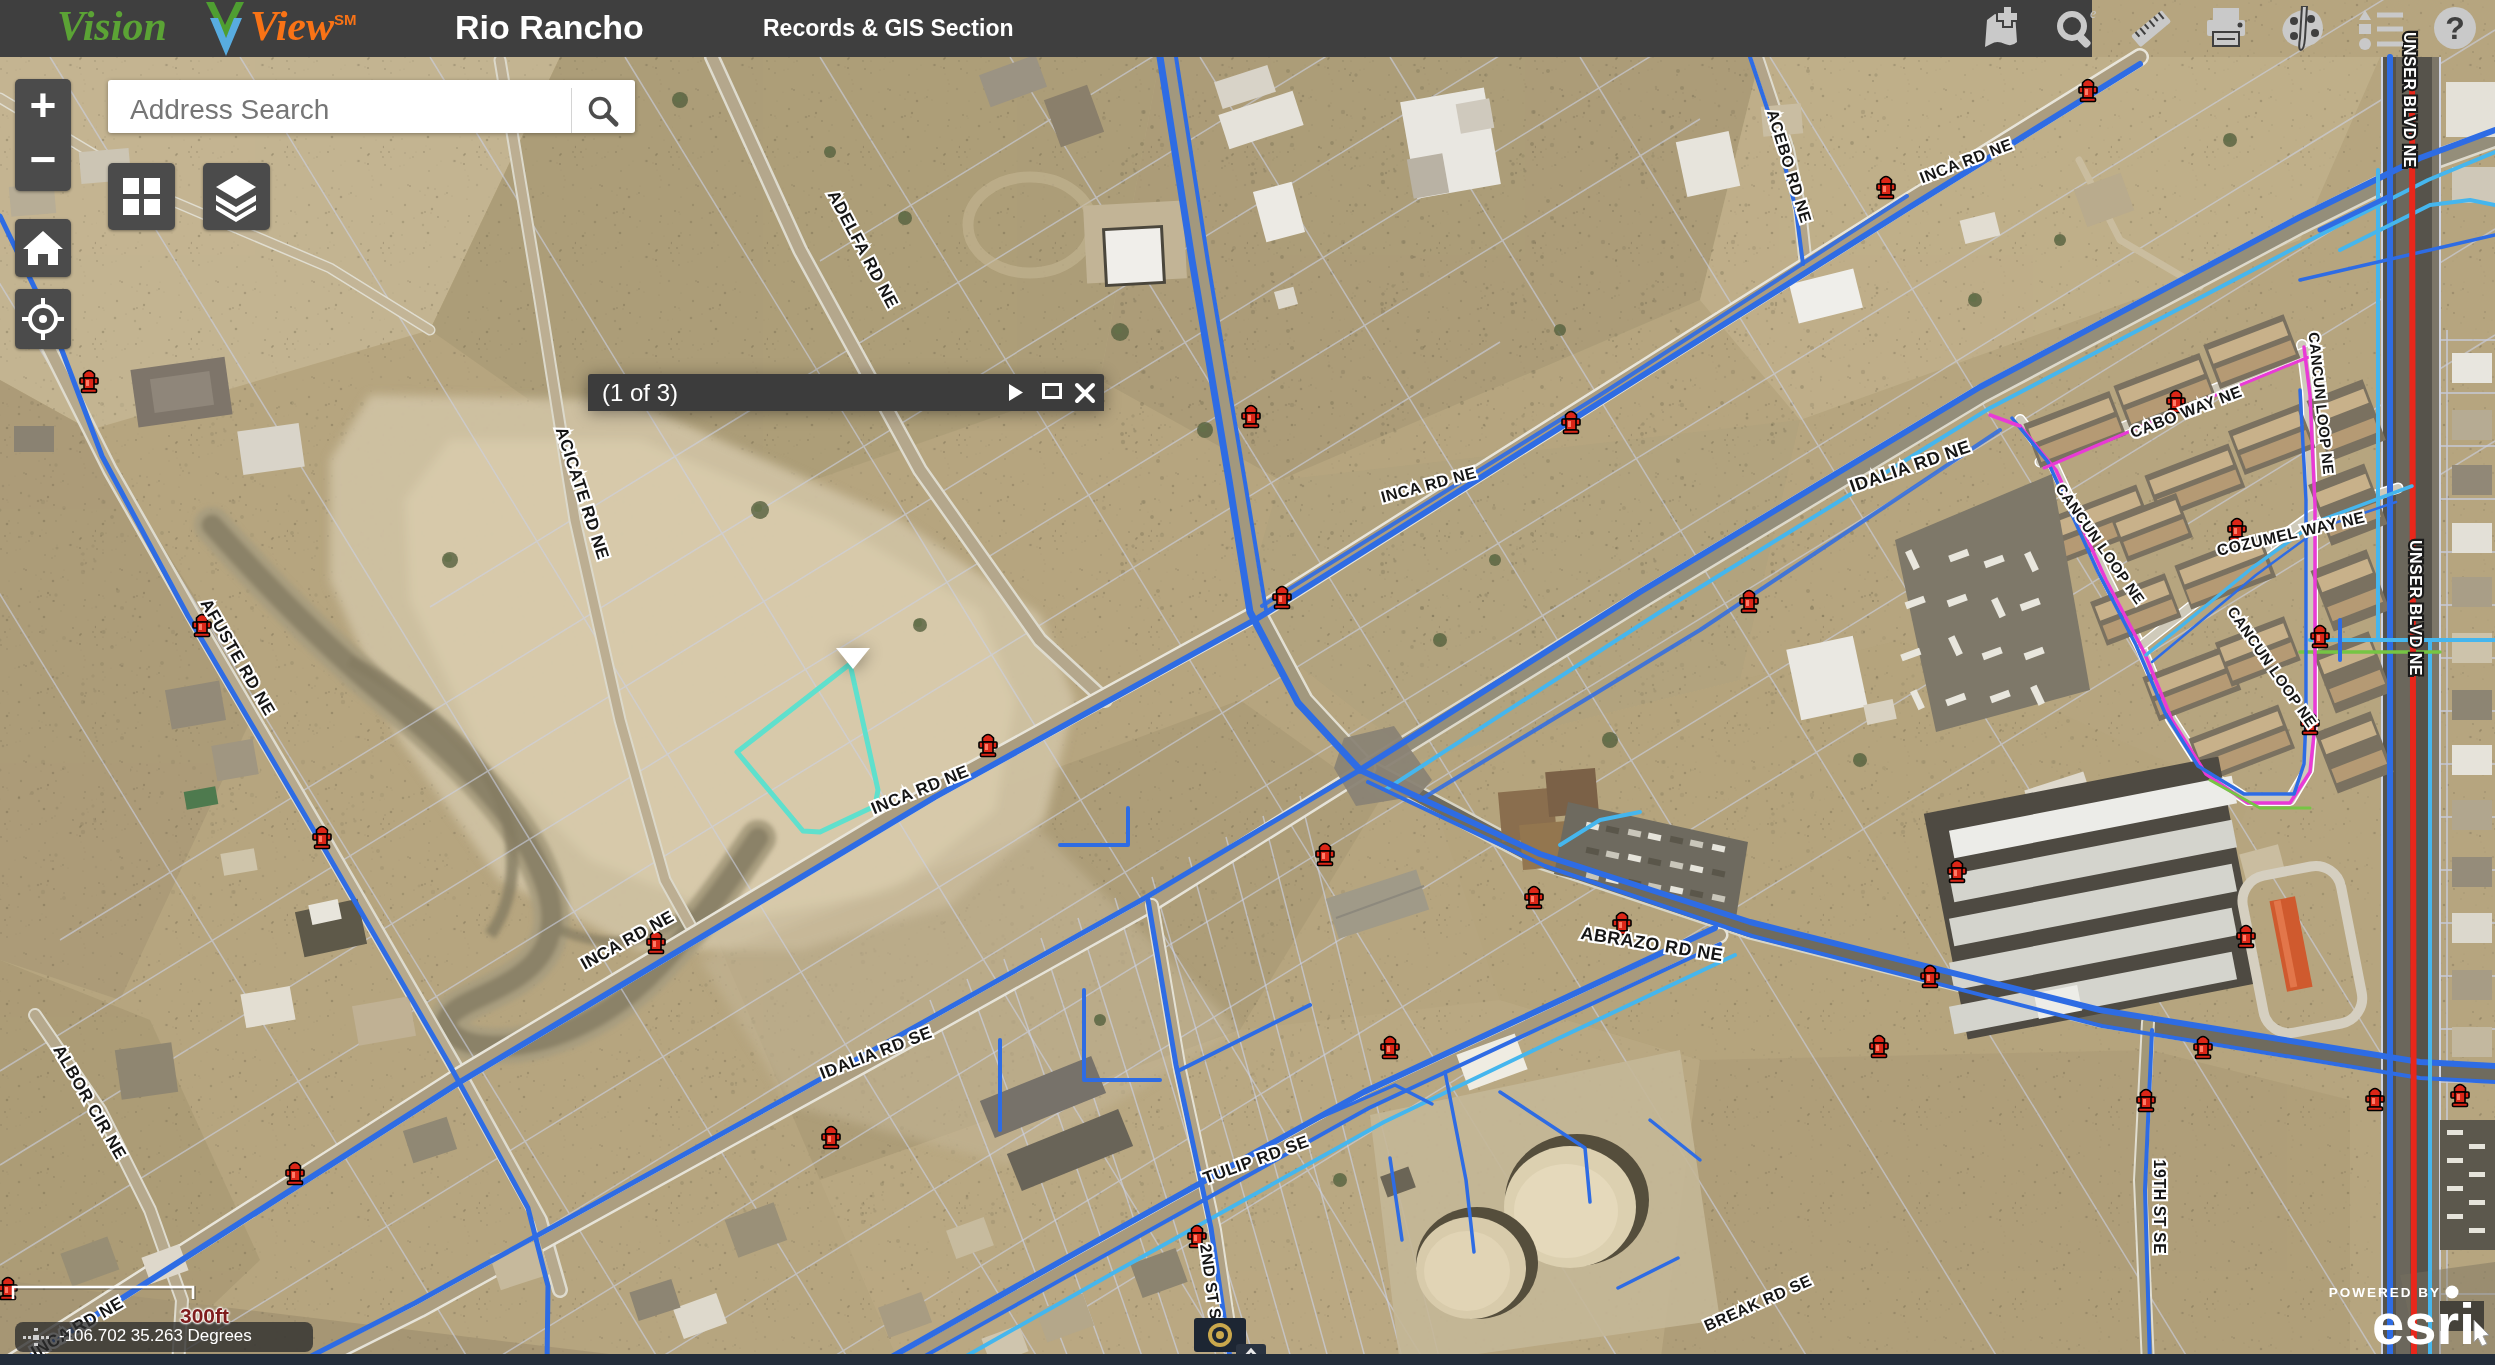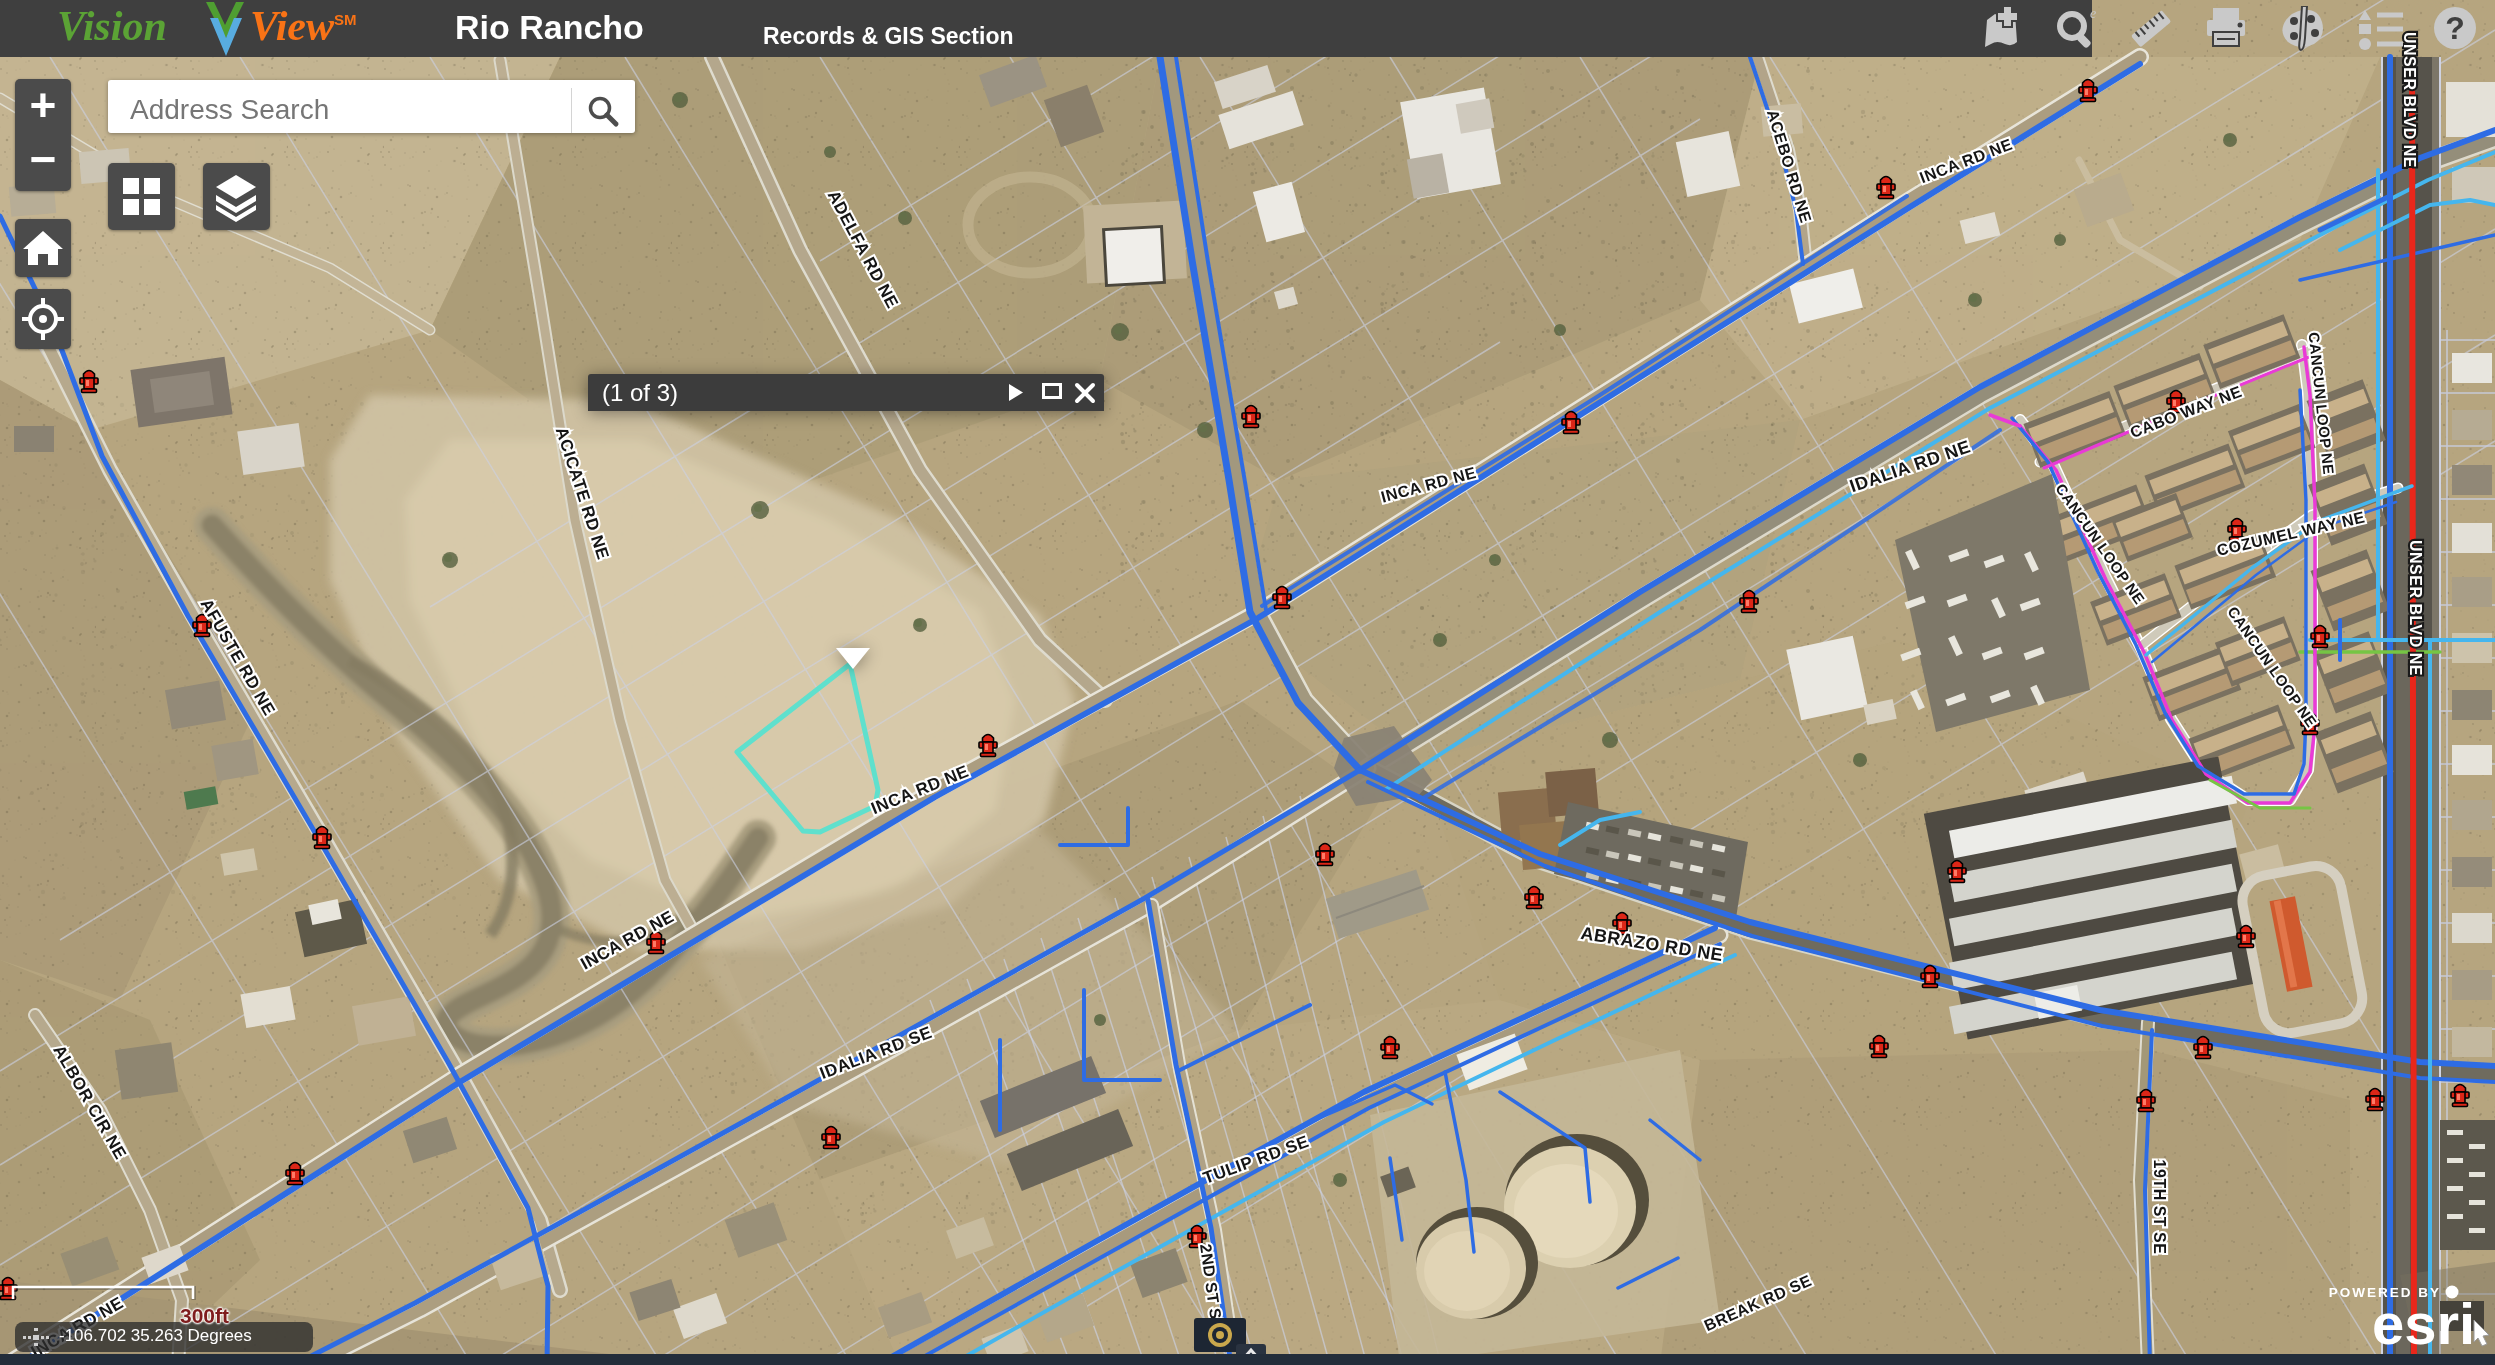--- a/index.html
+++ b/index.html
@@ -687,21 +687,21 @@
     <span style="color:#5ba335">Vision</span>
   </div>
   <div style="position:absolute;left:250px;top:2px;font-family:'Liberation Serif',serif;font-style:italic;font-weight:bold;font-size:42px;color:#f97316">View<span style="font-size:15px;vertical-align:super;font-style:normal;font-family:'Liberation Sans',sans-serif">SM</span></div>
 
   <svg class="ov" style="left:198px;top:0" width="56" height="58" viewBox="0 0 56 58">
     <path d="M8 2 L27 40 L46 2 L38 2 L27 25 L16 2 Z" fill="#4f9e31"></path>
     <path d="M12 18 L28 56 L44 18 L36 18 L28 38 L20 18 Z" fill="#58ace0"></path>
   </svg>
 
   <div style="position:absolute;left:455px;top:8px;color:#fff;font-size:34px;font-weight:bold">Rio Rancho</div>
-  <div style="position:absolute;left:763px;top:23px;color:#fff;font-size:23px;font-weight:bold">Records &amp; GIS Section</div>
+  <div style="position:absolute;left:763px;top:15px;color:#fff;font-size:23px;font-weight:bold">Records &amp; GIS Section</div>
 
   <svg class="ov" style="left:1975px;top:6px" width="520" height="46" viewBox="0 0 520 46" fill="#c9c9c9">
 
     <path d="M12 14 L20 8 L30 12 L40 7 L42 36 Q37 41 30 38 Q22 34 16 38 L10 41 Z"></path>
     <path d="M28 0 h9 v6 h6 v9 h-6 v6 h-9 v-6 h-6 v-9 h6 z" stroke="#3f3f3f" stroke-width="2"></path>
 
     <g transform="translate(75,0)">
           <circle cx="22" cy="20" r="12" fill="none" stroke="#c9c9c9" stroke-width="6"></circle>
           <rect x="30" y="28" width="8" height="14" rx="3" transform="rotate(-45 34 35)"></rect>
           <text x="40" y="12" font-size="14" font-style="italic" font-family="Liberation Serif,serif" fill="#c9c9c9">e</text>

